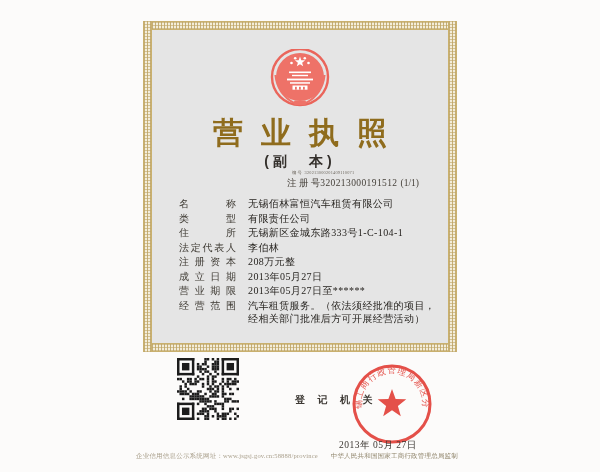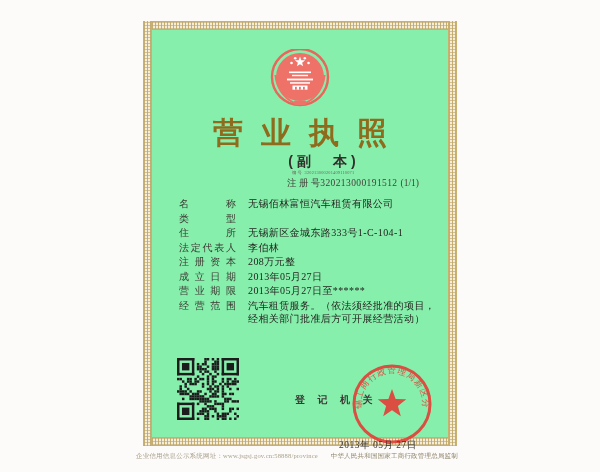--- a/index.html
+++ b/index.html
@@ -1,38 +1,38 @@
 <!DOCTYPE html>
 <html><head>
 <meta charset="utf-8">
 <style>
   html,body{margin:0;padding:0;}
   body{font-family:"Liberation Serif","DejaVu Serif",serif;}
   .stage{position:relative;width:600px;height:472px;background:#fcfbfa;overflow:hidden;}
 
   
-  .cert{position:absolute;left:143px;top:21px;width:314px;height:425px;background:#86efac;}
+  .cert{position:absolute;left:143px;top:21px;width:314px;height:331px;background:#e5e5e5;}
 
   
   .strip{position:absolute;background:
       repeating-linear-gradient(90deg, rgba(190,164,100,.85) 0 1px, rgba(0,0,0,0) 1px 3px),
       repeating-linear-gradient(0deg, rgba(190,164,100,.6) 0 1px, rgba(0,0,0,0) 1px 3px),
       #f3edda;}
   .strip.h{left:0;right:0;height:9px;border-top:1px solid #c9b06e;border-bottom:1px solid #c9b06e;box-sizing:border-box;}
   .strip.v{top:0;bottom:0;width:9px;border-left:1px solid #c9b06e;border-right:1px solid #c9b06e;box-sizing:border-box;}
   .strip.t{top:0;} .strip.b{bottom:0;} .strip.l{left:0;} .strip.r{right:0;}
 
   .emblem{position:absolute;left:125px;top:28px;width:64px;height:60px;}
 
   .title{position:absolute;left:0;top:92px;width:100%;text-align:center;
          font-family:"Liberation Sans","DejaVu Sans",sans-serif;font-weight:bold;
          font-size:30px;letter-spacing:18px;padding-left:18px;box-sizing:border-box;color:#8f6c1d;}
   .subtitle{position:absolute;left:0;top:132px;width:100%;text-align:center;
          font-family:"Liberation Sans","DejaVu Sans",sans-serif;font-weight:bold;
-         font-size:14px;letter-spacing:4px;color:#332f2b;padding-left:24px;}
+         font-size:14px;letter-spacing:4px;color:#332f2b;}
 
   .serial-line{position:absolute;left:149px;top:149px;font-size:6px;color:#6b655c;
          transform:scale(.72);transform-origin:left top;white-space:nowrap;}
   .serial-line .num{margin-left:4px;letter-spacing:.3px;}
   .reg-line{position:absolute;left:144px;top:156px;font-size:9.5px;color:#443f38;white-space:nowrap;}
   .reg-line .num{letter-spacing:.4px;}
   .reg-line .page{margin-left:3px;}
 
   .fields{position:absolute;left:24px;top:176px;width:278px;}
   .field-row{display:flex;align-items:flex-start;min-height:14.5px;}
@@ -96,20 +96,21 @@
       <span>注 册 号</span><span class="num">320213000191512</span><span class="page">(1/1)</span>
     </div>
 
     <div class="fields">
       <div class="field-row">
         <span class="flabel">名称</span>
         <span class="fvalue">无锡佰林富恒汽车租赁有限公司</span>
       </div>
       <div class="field-row">
         <span class="flabel">类型</span>
+        <span class="fvalue">有限责任公司</span>
       </div>
       <div class="field-row">
         <span class="flabel">住所</span>
         <span class="fvalue">无锡新区金城东路333号1-C-104-1</span>
       </div>
       <div class="field-row">
         <span class="flabel">法定代表人</span>
         <span class="fvalue">李伯林</span>
       </div>
       <div class="field-row">

